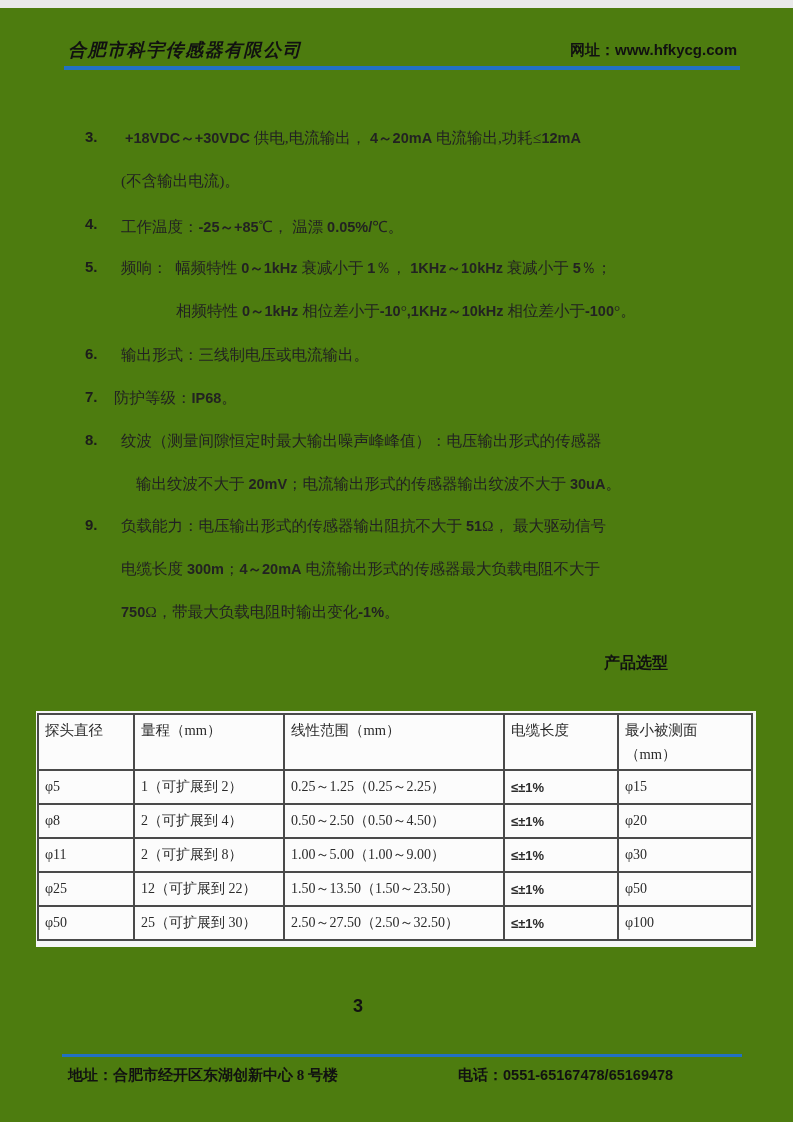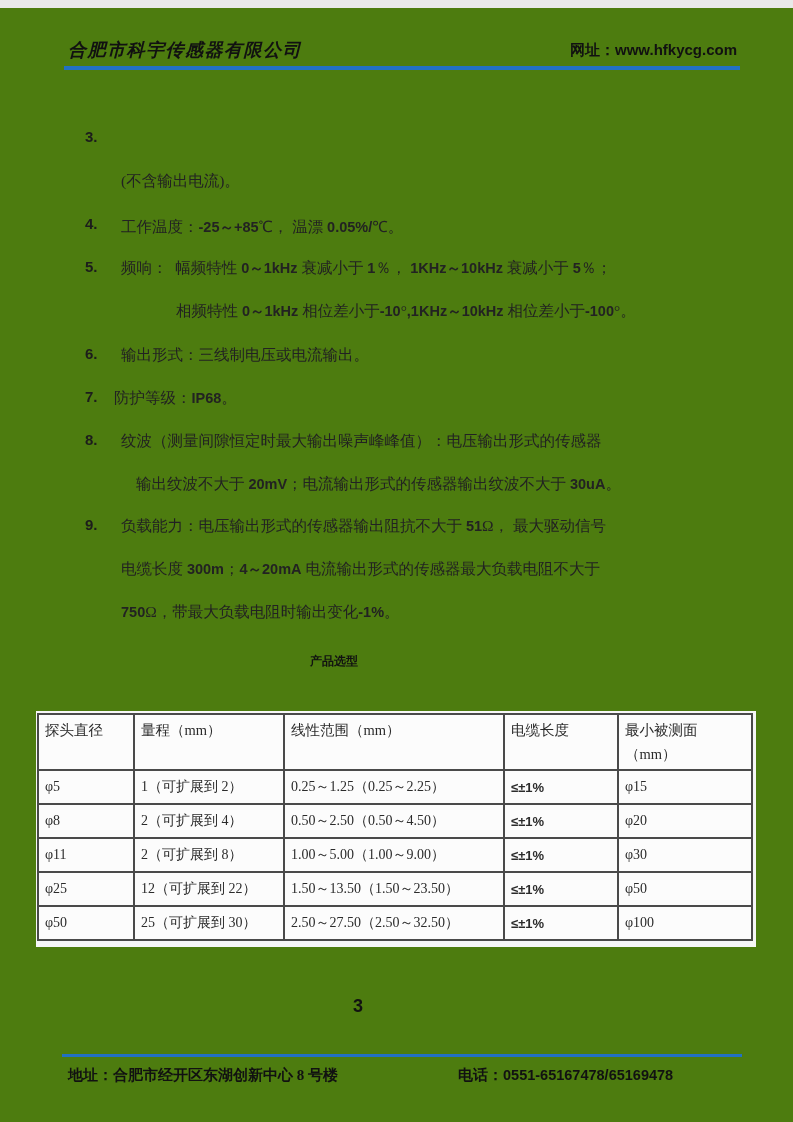--- a/index.html
+++ b/index.html
@@ -24,22 +24,22 @@
   .spec-num {
     position:absolute; left:85px; width:28px;
     font-family:"Liberation Sans", sans-serif; font-weight:bold; font-size:15px;
   }
   .spec-line {
     position:absolute; left:121px; font-size:15.5px; white-space:pre; color:#222;
   }
   .spec-line .lat { font-size:14.5px; }
 
   .section-title {
-    position:absolute; top:645px; left:0; width:668px; text-align:center;
-    font-family:"Liberation Sans", sans-serif; font-weight:bold; font-size:12px; color:#111;
+    position:absolute; top:645px; left:0; width:668px; text-align:right;
+    font-family:"Liberation Sans", sans-serif; font-weight:bold; font-size:16px; color:#111;
   }
 
   
   .table-wrap {
     position:absolute; left:36px; top:703px; width:718px;
     background:#f7f7f8; padding:2px 1px 6px 1px;
   }
   .table-caption {
     font-family:"Liberation Sans", sans-serif; font-weight:bold;
     font-size:19px; color:#2d2d2d; padding:1px 0 4px 3px; letter-spacing:0.5px;
@@ -76,20 +76,21 @@
   <div class="hdr-rule"></div>
 
   <span class="spec-num" style="top:120px">3.</span>
   <span class="spec-num" style="top:207px">4.</span>
   <span class="spec-num" style="top:250px">5.</span>
   <span class="spec-num" style="top:337px">6.</span>
   <span class="spec-num" style="top:380px">7.</span>
   <span class="spec-num" style="top:423px">8.</span>
   <span class="spec-num" style="top:508px">9.</span>
 
+  <div class="spec-line" style="top:120px;left:125px"><span class="lat">+18VDC～+30VDC</span><span> 供电,电流输出， </span><span class="lat">4～20mA</span><span> 电流输出,功耗≤</span><span class="lat">12mA</span></div>
   <div class="spec-line" style="top:163px;left:121px"><span>(不含输出电流)。</span></div>
   <div class="spec-line" style="top:207px"><span>工作温度：</span><span class="lat">-25～+85</span><span>℃， 温漂 </span><span class="lat">0.05%/</span><span>℃。</span></div>
   <div class="spec-line" style="top:250px"><span>频响：  幅频特性 </span><span class="lat">0～1kHz</span><span> 衰减小于 </span><span class="lat">1</span><span>％， </span><span class="lat">1KHz～10kHz</span><span> 衰减小于 </span><span class="lat">5</span><span>％；</span></div>
   <div class="spec-line" style="top:293px;left:176px"><span>相频特性 </span><span class="lat">0～1kHz</span><span> 相位差小于</span><span class="lat">-10</span><span>°</span><span class="lat">,1KHz～10kHz</span><span> 相位差小于</span><span class="lat">-100</span><span>°。</span></div>
   <div class="spec-line" style="top:337px"><span>输出形式：三线制电压或电流输出。</span></div>
   <div class="spec-line" style="top:380px;left:114px"><span>防护等级：</span><span class="lat">IP68</span><span>。</span></div>
   <div class="spec-line" style="top:423px"><span>纹波（测量间隙恒定时最大输出噪声峰峰值）：电压输出形式的传感器</span></div>
   <div class="spec-line" style="top:466px;left:136px"><span>输出纹波不大于 </span><span class="lat">20mV</span><span>；电流输出形式的传感器输出纹波不大于 </span><span class="lat">30uA</span><span>。</span></div>
   <div class="spec-line" style="top:508px"><span>负载能力：电压输出形式的传感器输出阻抗不大于 </span><span class="lat">51</span><span>Ω， 最大驱动信号</span></div>
   <div class="spec-line" style="top:551px"><span>电缆长度 </span><span class="lat">300m</span><span>；</span><span class="lat">4～20mA</span><span> 电流输出形式的传感器最大负载电阻不大于</span></div>

